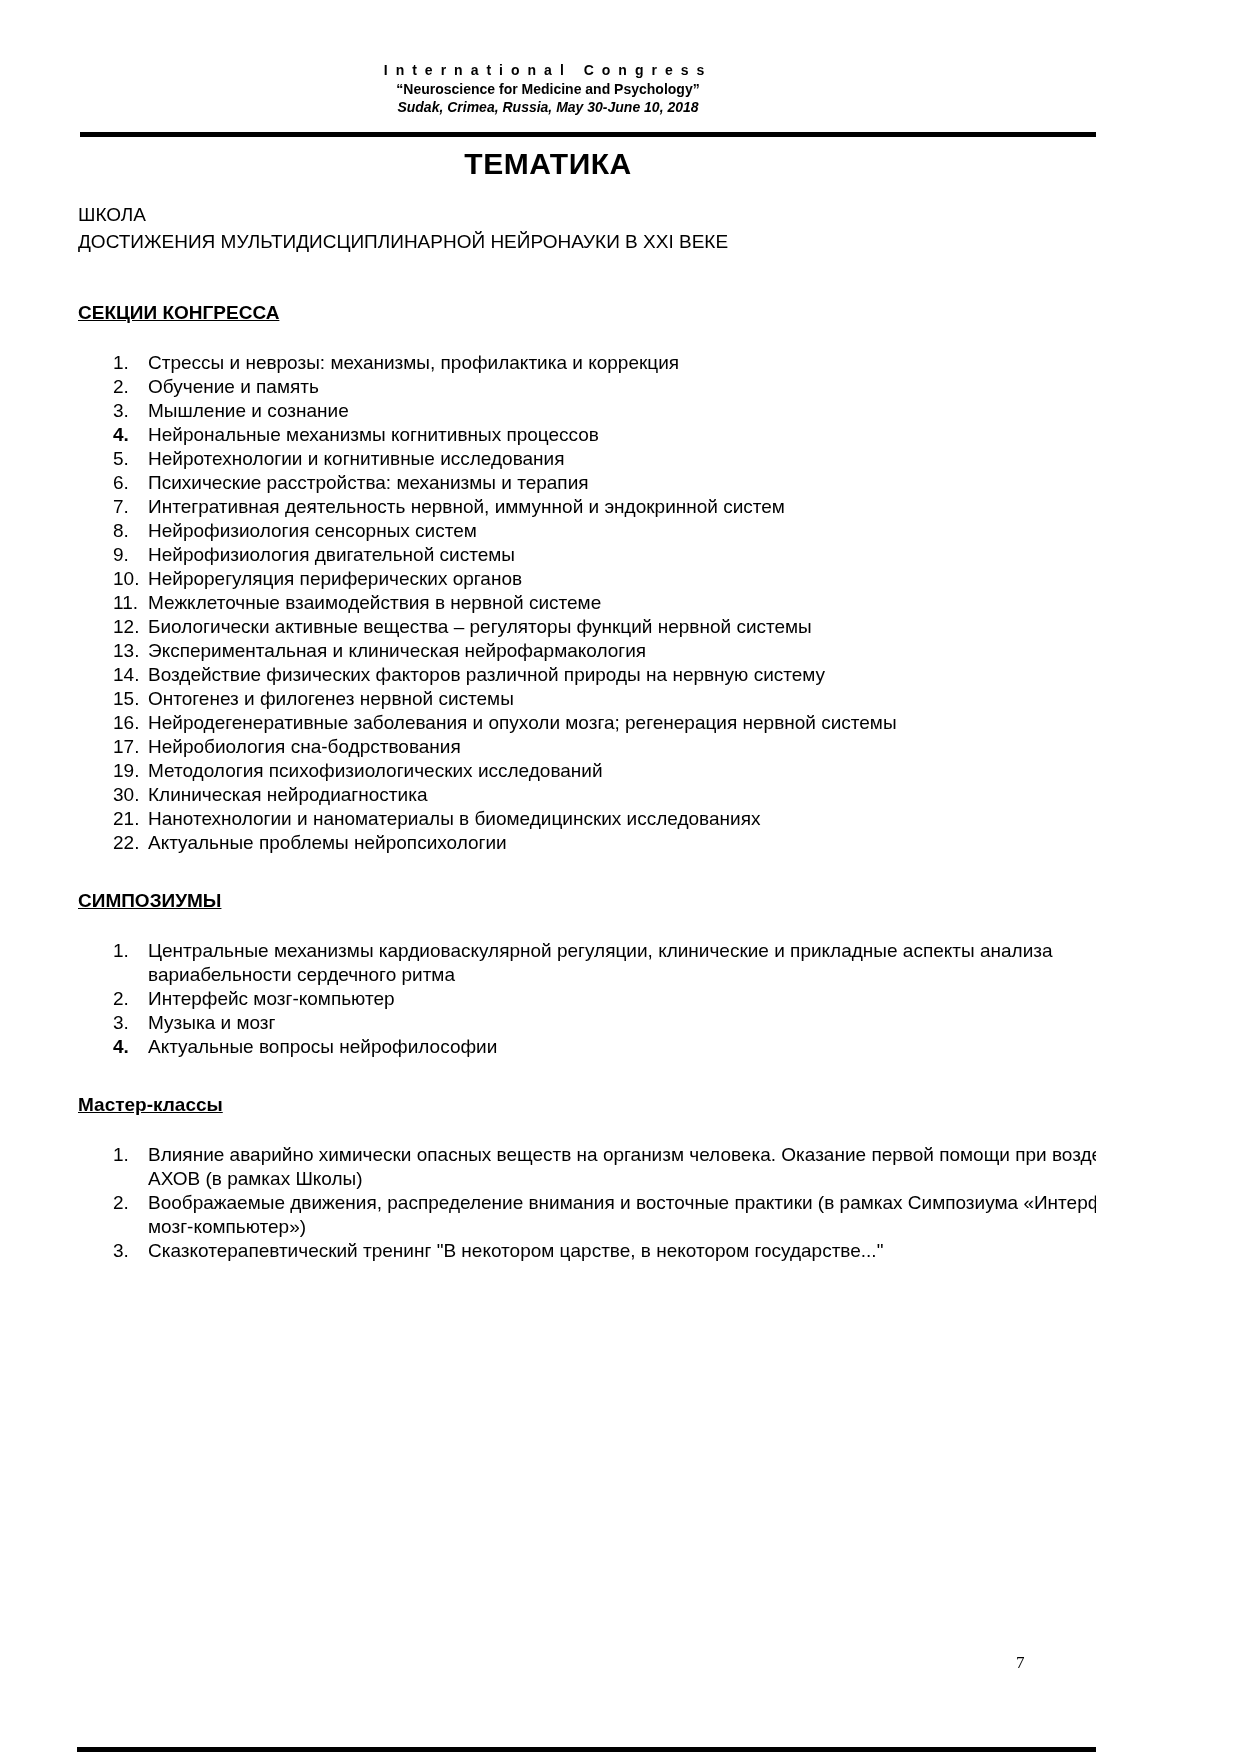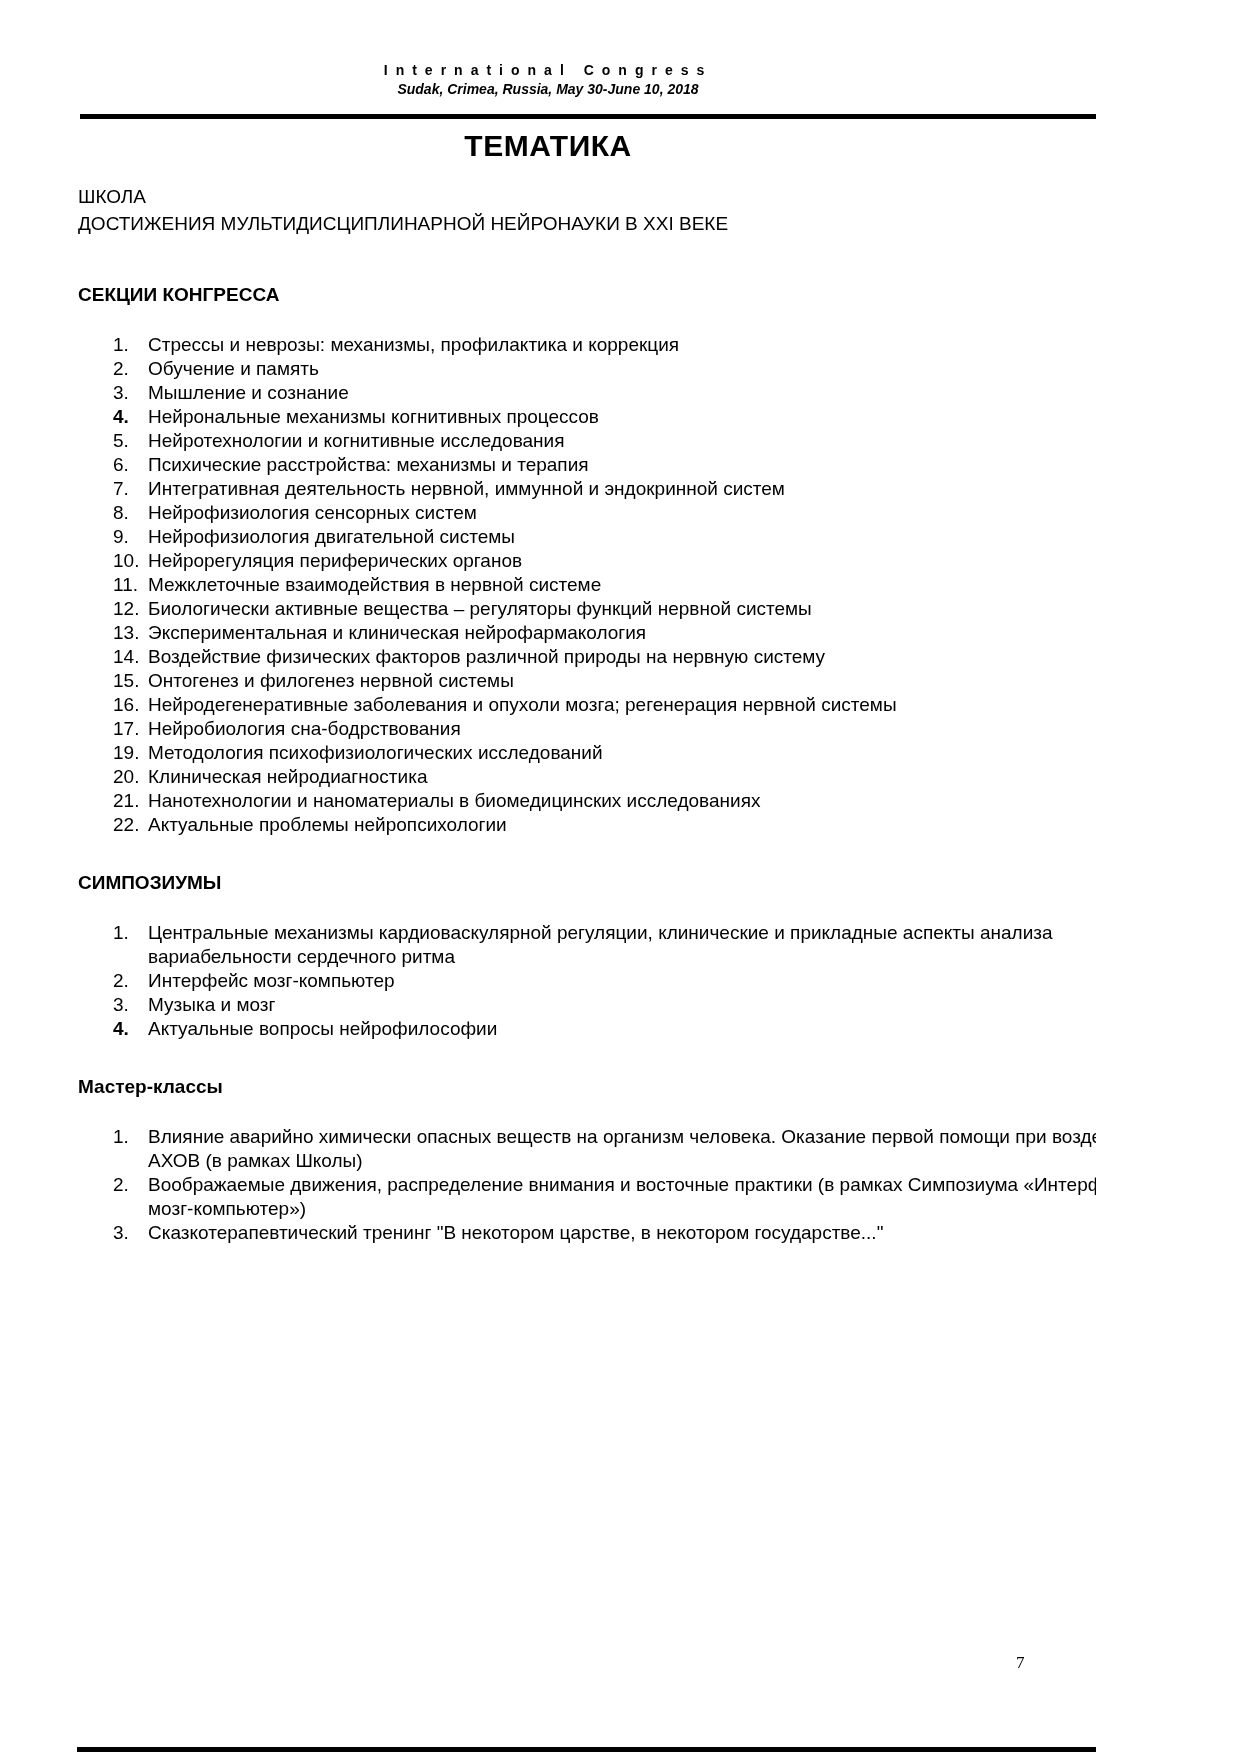--- a/index.html
+++ b/index.html
@@ -28,21 +28,21 @@
   .page-title {
     margin:8px 0 0 0; text-align:center;
     font-size:30px; font-weight:bold; line-height:38px;
     letter-spacing:0.5px;
   }
   .school-block { margin:18px 80px 0 78px; font-size:19px; line-height:27px; }
   .school-heading { font-weight:normal; }
   .presentation-line { margin-top:20px; }
   .section-heading {
     margin:46px 80px 0 78px;
-    font-size:19px; font-weight:bold; line-height:24px;
+    font-size:19px; font-weight:bold; line-height:24px;text-decoration:underline;
   }
   .section-heading.spaced { margin-top:34px; }
   .num-list { margin:26px 0 0 113px; width:1050px; font-size:19px; line-height:24px; }
   .list-item { display:flex; align-items:flex-start; }
   .list-item .num { width:35px; flex-shrink:0; }
   .list-item .num.bold { font-weight:bold; }
   .list-item .txt { flex:1; }
   .page-number {
     position:absolute; left:1016px; top:1653px;
     font-family:"Liberation Serif", serif; font-size:17px;
@@ -52,20 +52,21 @@
     width:1090px; height:5px; background:#000; margin:0;
   }
 </style>
 </head>
 <body>
 
 <div class="page">
 
   <header class="doc-header">
     <div class="h1">International Congress</div>
+    <div class="h2">“Neuroscience for Medicine and Psychology”</div>
     <div class="h3">Sudak, Crimea, Russia, May 30-June 10, 2018</div>
   </header>
 
   <div class="rule"></div>
 
   <h1 class="page-title">ТЕМАТИКА</h1>
 
   <section class="school-block">
     <div class="school-heading">ШКОЛА</div>
     <div class="school-subtitle">ДОСТИЖЕНИЯ МУЛЬТИДИСЦИПЛИНАРНОЙ НЕЙРОНАУКИ В XXI ВЕКЕ</div>
@@ -139,21 +140,21 @@
       </div>
       <div class="list-item">
         <span class="num">17.</span>
         <span class="txt">Нейробиология сна-бодрствования</span>
       </div>
       <div class="list-item">
         <span class="num">19.</span>
         <span class="txt">Методология психофизиологических исследований</span>
       </div>
       <div class="list-item">
-        <span class="num">20.</span>
+        <span class="num">30.</span>
         <span class="txt">Клиническая нейродиагностика</span>
       </div>
       <div class="list-item">
         <span class="num">21.</span>
         <span class="txt">Нанотехнологии и наноматериалы в биомедицинских исследованиях</span>
       </div>
       <div class="list-item">
         <span class="num">22.</span>
         <span class="txt">Актуальные проблемы нейропсихологии</span>
       </div>

